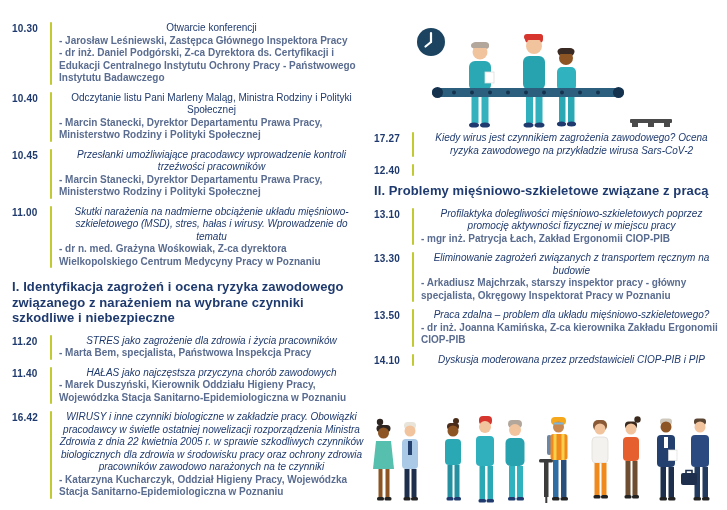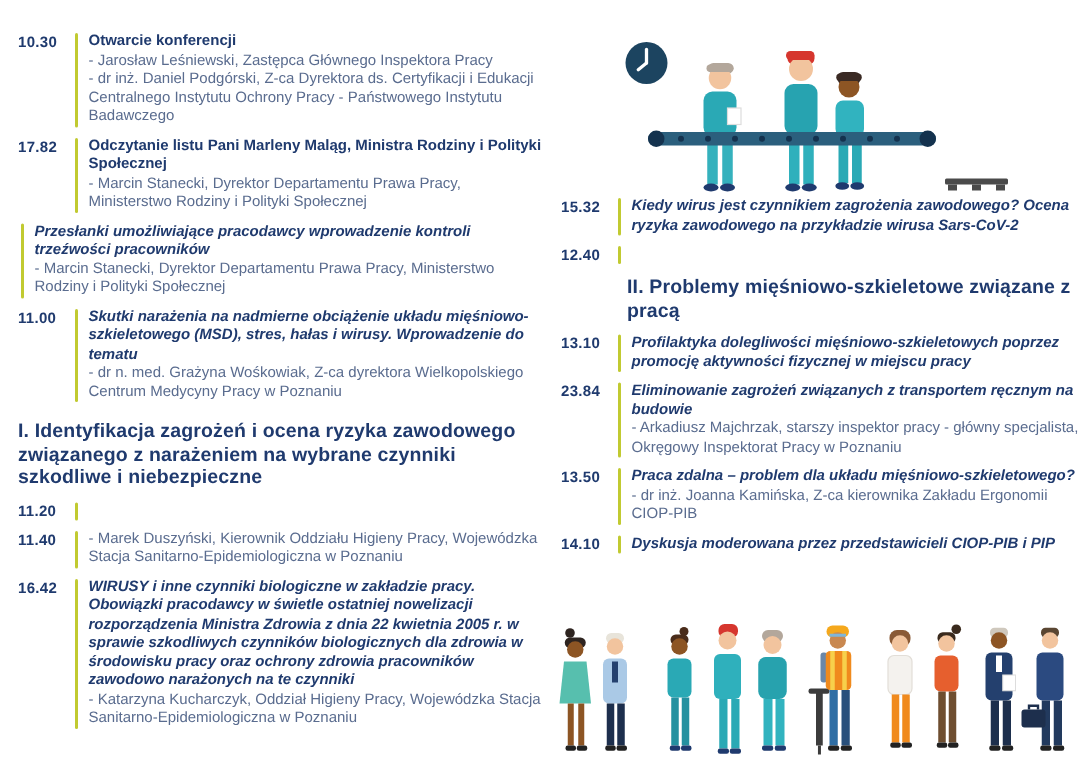--- a/index.html
+++ b/index.html
@@ -10,28 +10,28 @@
   .col{position:absolute;}
   .col-left{left:12px;top:22px;width:352px;}
   .col-right{left:374px;top:132px;width:348px;}
   .item{display:flex;margin-bottom:7px;}
   .time{
     flex:0 0 36px;width:36px;font-size:10px;font-weight:700;color:#1f3a6e;
     letter-spacing:.2px;padding-top:1px;
   }
   .rule{flex:0 0 2px;width:2px;background:#c1ca31;border-radius:1px;margin:0 7px 0 2px;}
   .content{flex:1;font-size:10px;line-height:12.5px;}
-  .title{color:#1f3a6e;font-weight:700;}
+  .title{color:#1f3a6e;font-weight:400;text-align:center;}
   .title.it{font-style:italic;}
-  .speaker{color:#5a6c8f;}
+  .speaker{color:#5a6c8f;font-weight:bold;}
   .section-header{
     color:#1f3a6e;font-weight:700;font-size:13px;line-height:15.5px;
     margin:11px 0 9px 0;letter-spacing:.1px;
   }
-  .col-right .section-header{margin-top:6px;margin-left:44px;}
+  .col-right .section-header{margin-top:6px;}
   .illus{position:absolute;}
   .illus-top{left:392px;top:12px;width:330px;height:120px;}
   .illus-bottom{left:363px;top:406px;width:362px;height:102px;}
 </style>
 </head>
 <body>
 
 <div class="page">
 
   <div class="col col-left">
@@ -40,29 +40,30 @@
       <div class="time">10.30</div>
       <div class="rule"></div>
       <div class="content">
         <div class="title">Otwarcie konferencji</div>
         <div class="speaker">- Jarosław Leśniewski, Zastępca Głównego Inspektora Pracy</div>
         <div class="speaker">- dr inż. Daniel Podgórski, Z-ca Dyrektora ds. Certyfikacji i Edukacji Centralnego Instytutu Ochrony Pracy - Państwowego Instytutu Badawczego</div>
       </div>
     </div>
 
     <div class="item">
-      <div class="time">17.82</div>
+      <div class="time">10.40</div>
       <div class="rule"></div>
       <div class="content">
         <div class="title">Odczytanie listu Pani Marleny Maląg, Ministra Rodziny i Polityki Społecznej</div>
         <div class="speaker">- Marcin Stanecki, Dyrektor Departamentu Prawa Pracy, Ministerstwo Rodziny i Polityki Społecznej</div>
       </div>
     </div>
 
     <div class="item">
+      <div class="time">10.45</div>
       <div class="rule"></div>
       <div class="content">
         <div class="title it">Przesłanki umożliwiające pracodawcy wprowadzenie kontroli trzeźwości pracowników</div>
         <div class="speaker">- Marcin Stanecki, Dyrektor Departamentu Prawa Pracy, Ministerstwo Rodziny i Polityki Społecznej</div>
       </div>
     </div>
 
     <div class="item">
       <div class="time">11.00</div>
       <div class="rule"></div>
@@ -70,26 +71,31 @@
         <div class="title it">Skutki narażenia na nadmierne obciążenie układu mięśniowo-szkieletowego (MSD), stres, hałas i wirusy. Wprowadzenie do tematu</div>
         <div class="speaker">- dr n. med. Grażyna Wośkowiak, Z-ca dyrektora Wielkopolskiego Centrum Medycyny Pracy w Poznaniu</div>
       </div>
     </div>
 
     <div class="section-header">I. Identyfikacja zagrożeń i ocena ryzyka zawodowego związanego z narażeniem na wybrane czynniki szkodliwe i niebezpieczne</div>
 
     <div class="item">
       <div class="time">11.20</div>
       <div class="rule"></div>
+      <div class="content">
+        <div class="title it">STRES jako zagrożenie dla zdrowia i życia pracowników</div>
+        <div class="speaker">- Marta Bem, specjalista, Państwowa Inspekcja Pracy</div>
+      </div>
     </div>
 
     <div class="item">
       <div class="time">11.40</div>
       <div class="rule"></div>
       <div class="content">
+        <div class="title it">HAŁAS jako najczęstsza przyczyna chorób zawodowych</div>
         <div class="speaker">- Marek Duszyński, Kierownik Oddziału Higieny Pracy, Wojewódzka Stacja Sanitarno-Epidemiologiczna w Poznaniu</div>
       </div>
     </div>
 
     <div class="item">
       <div class="time">16.42</div>
       <div class="rule"></div>
       <div class="content">
         <div class="title it">WIRUSY i inne czynniki biologiczne w zakładzie pracy. Obowiązki pracodawcy w świetle ostatniej nowelizacji rozporządzenia Ministra Zdrowia z dnia 22 kwietnia 2005 r. w sprawie szkodliwych czynników biologicznych dla zdrowia w środowisku pracy oraz ochrony zdrowia pracowników zawodowo narażonych na te czynniki</div>
         <div class="speaker">- Katarzyna Kucharczyk, Oddział Higieny Pracy, Wojewódzka Stacja Sanitarno-Epidemiologiczna w Poznaniu</div>
@@ -155,44 +161,45 @@
         <rect x="240" y="111" width="6" height="4" fill="#4a4a4a"></rect>
         <rect x="256" y="111" width="6" height="4" fill="#4a4a4a"></rect>
         <rect x="272" y="111" width="6" height="4" fill="#4a4a4a"></rect>
       </g>
     </svg>
   </div>
 
   <div class="col col-right">
 
     <div class="item">
-      <div class="time">15.32</div>
+      <div class="time">17.27</div>
       <div class="rule"></div>
       <div class="content">
         <div class="title it">Kiedy wirus jest czynnikiem zagrożenia zawodowego? Ocena ryzyka zawodowego na przykładzie wirusa Sars-CoV-2</div>
       </div>
     </div>
 
     <div class="item">
       <div class="time">12.40</div>
       <div class="rule"></div>
     </div>
 
     <div class="section-header">II. Problemy mięśniowo-szkieletowe związane z pracą</div>
 
     <div class="item">
       <div class="time">13.10</div>
       <div class="rule"></div>
       <div class="content">
         <div class="title it">Profilaktyka dolegliwości mięśniowo-szkieletowych poprzez promocję aktywności fizycznej w miejscu pracy</div>
-      </div>
-    </div>
-
-    <div class="item">
-      <div class="time">23.84</div>
+        <div class="speaker">- mgr inż. Patrycja Łach, Zakład Ergonomii CIOP-PIB</div>
+      </div>
+    </div>
+
+    <div class="item">
+      <div class="time">13.30</div>
       <div class="rule"></div>
       <div class="content">
         <div class="title it">Eliminowanie zagrożeń związanych z transportem ręcznym na budowie</div>
         <div class="speaker">- Arkadiusz Majchrzak, starszy inspektor pracy - główny specjalista, Okręgowy Inspektorat Pracy w Poznaniu</div>
       </div>
     </div>
 
     <div class="item">
       <div class="time">13.50</div>
       <div class="rule"></div>

